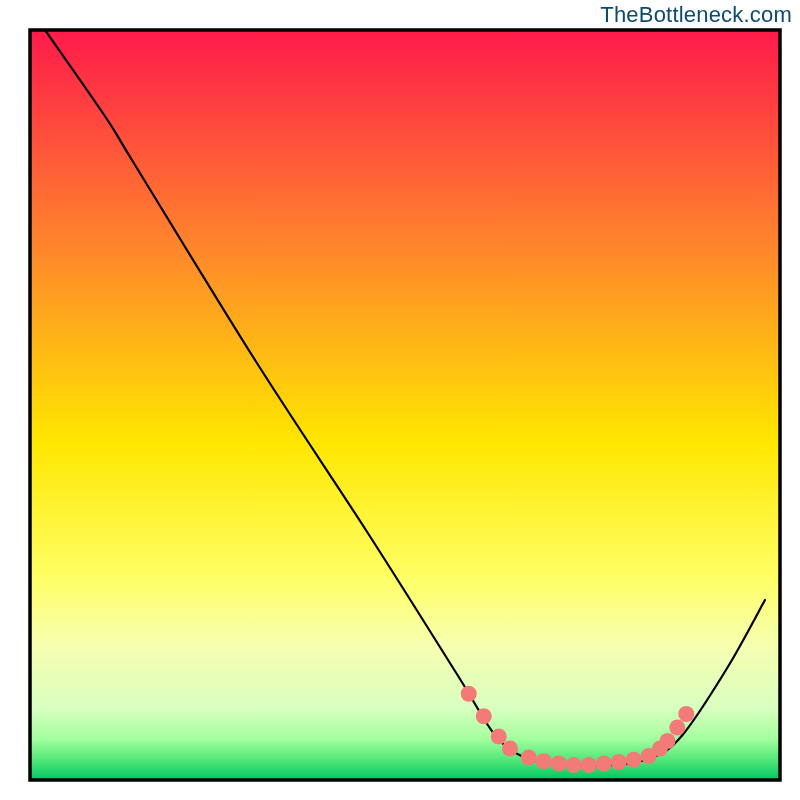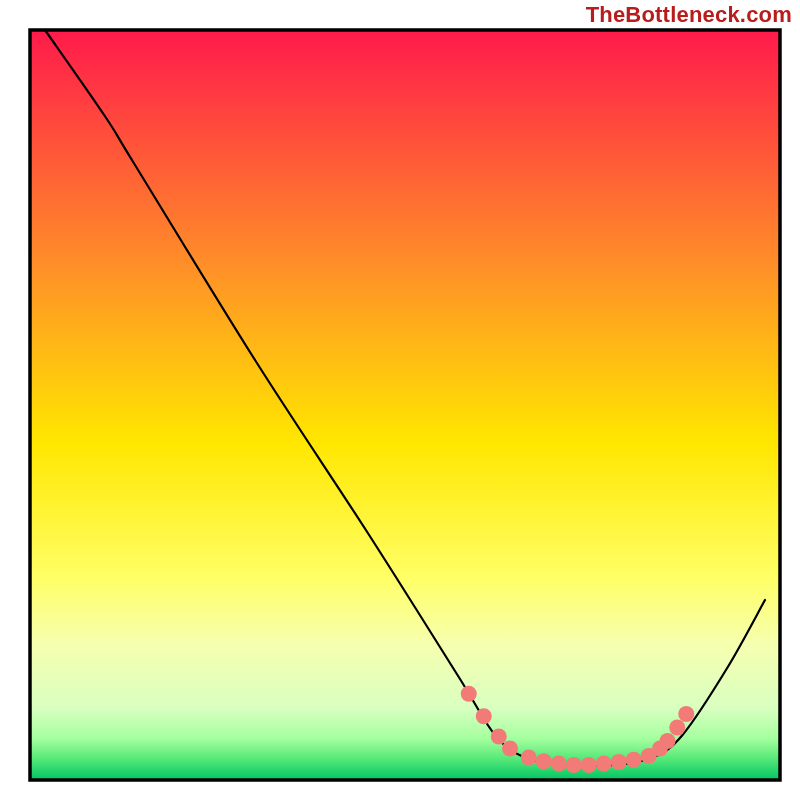--- a/index.html
+++ b/index.html
@@ -14,22 +14,22 @@
   .frame {
     position: relative;
     width: 800px;
     height: 800px;
   }
   .attribution {
     position: absolute;
     top: 2px;
     right: 8px;
     font-size: 22px;
-    font-weight: 700;
-    color: #b91c1c;
+    font-weight: 400;
+    color: #0c4a6e;
     letter-spacing: 0.2px;
     z-index: 30;
   }
   svg.plot {
     position: absolute;
     left: 0;
     top: 0;
     width: 800px;
     height: 800px;
   }

